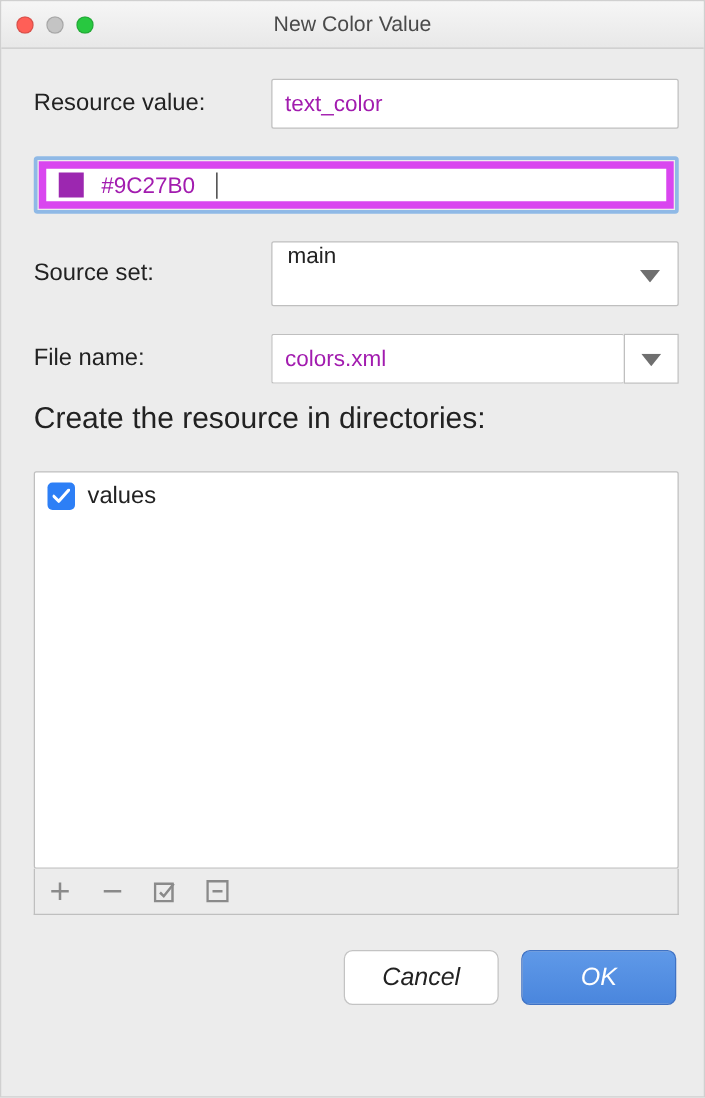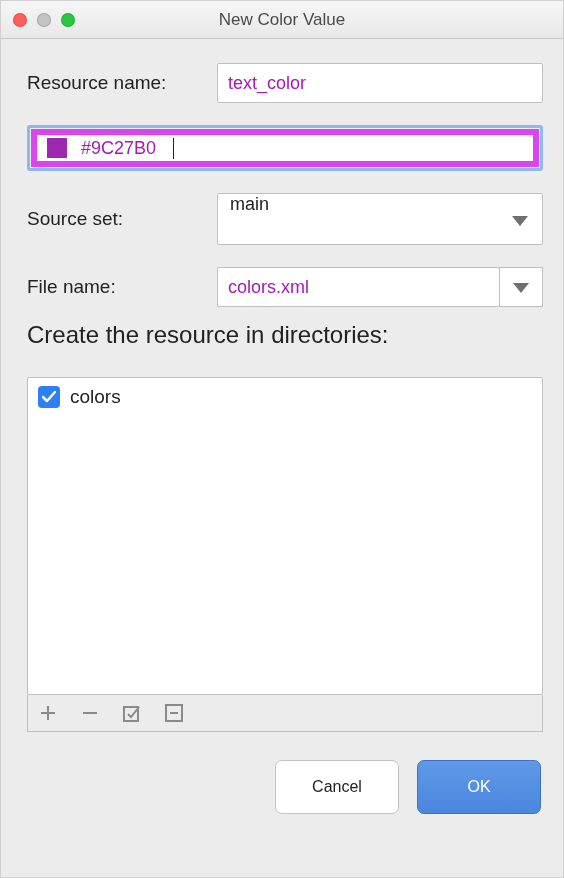--- a/index.html
+++ b/index.html
@@ -88,22 +88,22 @@
     .toolbar {
       display: flex; align-items: center; gap: 22px; padding: 8px 10px;
       border: 1px solid #bfbfbf; border-top: none; background: #ececec;
     }
     .tool-btn { color: #777; display: flex; width: 20px; height: 20px; align-items: center; justify-content: center; }
     .footer {
       display: flex; justify-content: flex-end; gap: 18px;
       padding: 18px 22px 20px;
     }
     .btn {
-      height: 54px; min-width: 124px; border-radius: 7px; font-size: 16px;
-      display: flex; align-items: center; justify-content: center; cursor: pointer;
+      height: 44px; min-width: 124px; border-radius: 7px; font-size: 20px;
+      display: flex; align-items: center; justify-content: center; cursor: pointer; font-style: italic;
     }
     .btn-cancel {
       background: #fff; border: 1px solid #c3c3c3; color: #222;
     }
     .btn-ok {
       background: linear-gradient(#5f99e8, #4a86dd); color: #fff; border: 1px solid #3f72c4;
     }
   </style>
 </head>
 <body>
@@ -113,21 +113,21 @@
     <div class="tl tl-close"></div>
     <div class="tl tl-min"></div>
     <div class="tl tl-max"></div>
   </div>
   <div class="title">New Color Value</div>
 </div>
 
 <div class="content">
 
   <div class="row">
-    <div class="lbl">Resource name:</div>
+    <div class="lbl">Resource value:</div>
     <div class="field text-input">
       <input type="text" value="text_color" style="">
     </div>
   </div>
 
   <div class="row">
     <div class="focused-wrap">
       <div class="field">
         <div class="swatch" style="background:#9C27B0;"></div>
         <div style="position:relative;flex:1;">
@@ -168,21 +168,21 @@
 
   <div class="section-label">Create the resource in directories:</div>
 
   <div class="listbox">
     <div class="list-item">
       <div class="checkbox">
         <svg width="14" height="12" viewBox="0 0 14 12">
             <path d="M1 6 L5 10 L13 1" stroke="#fff" stroke-width="2.5" fill="none" stroke-linecap="round" stroke-linejoin="round"></path>
           </svg>
       </div>
-      <span class="list-text">colors</span>
+      <span class="list-text">values</span>
     </div>
   </div>
 
   <div class="toolbar">
     <span class="tool-btn">
       <svg width="16" height="16" viewBox="0 0 16 16">
           <path d="M8 1v14M1 8h14" stroke="#8a8a8a" stroke-width="2"></path>
         </svg>
     </span>
     <span class="tool-btn">

